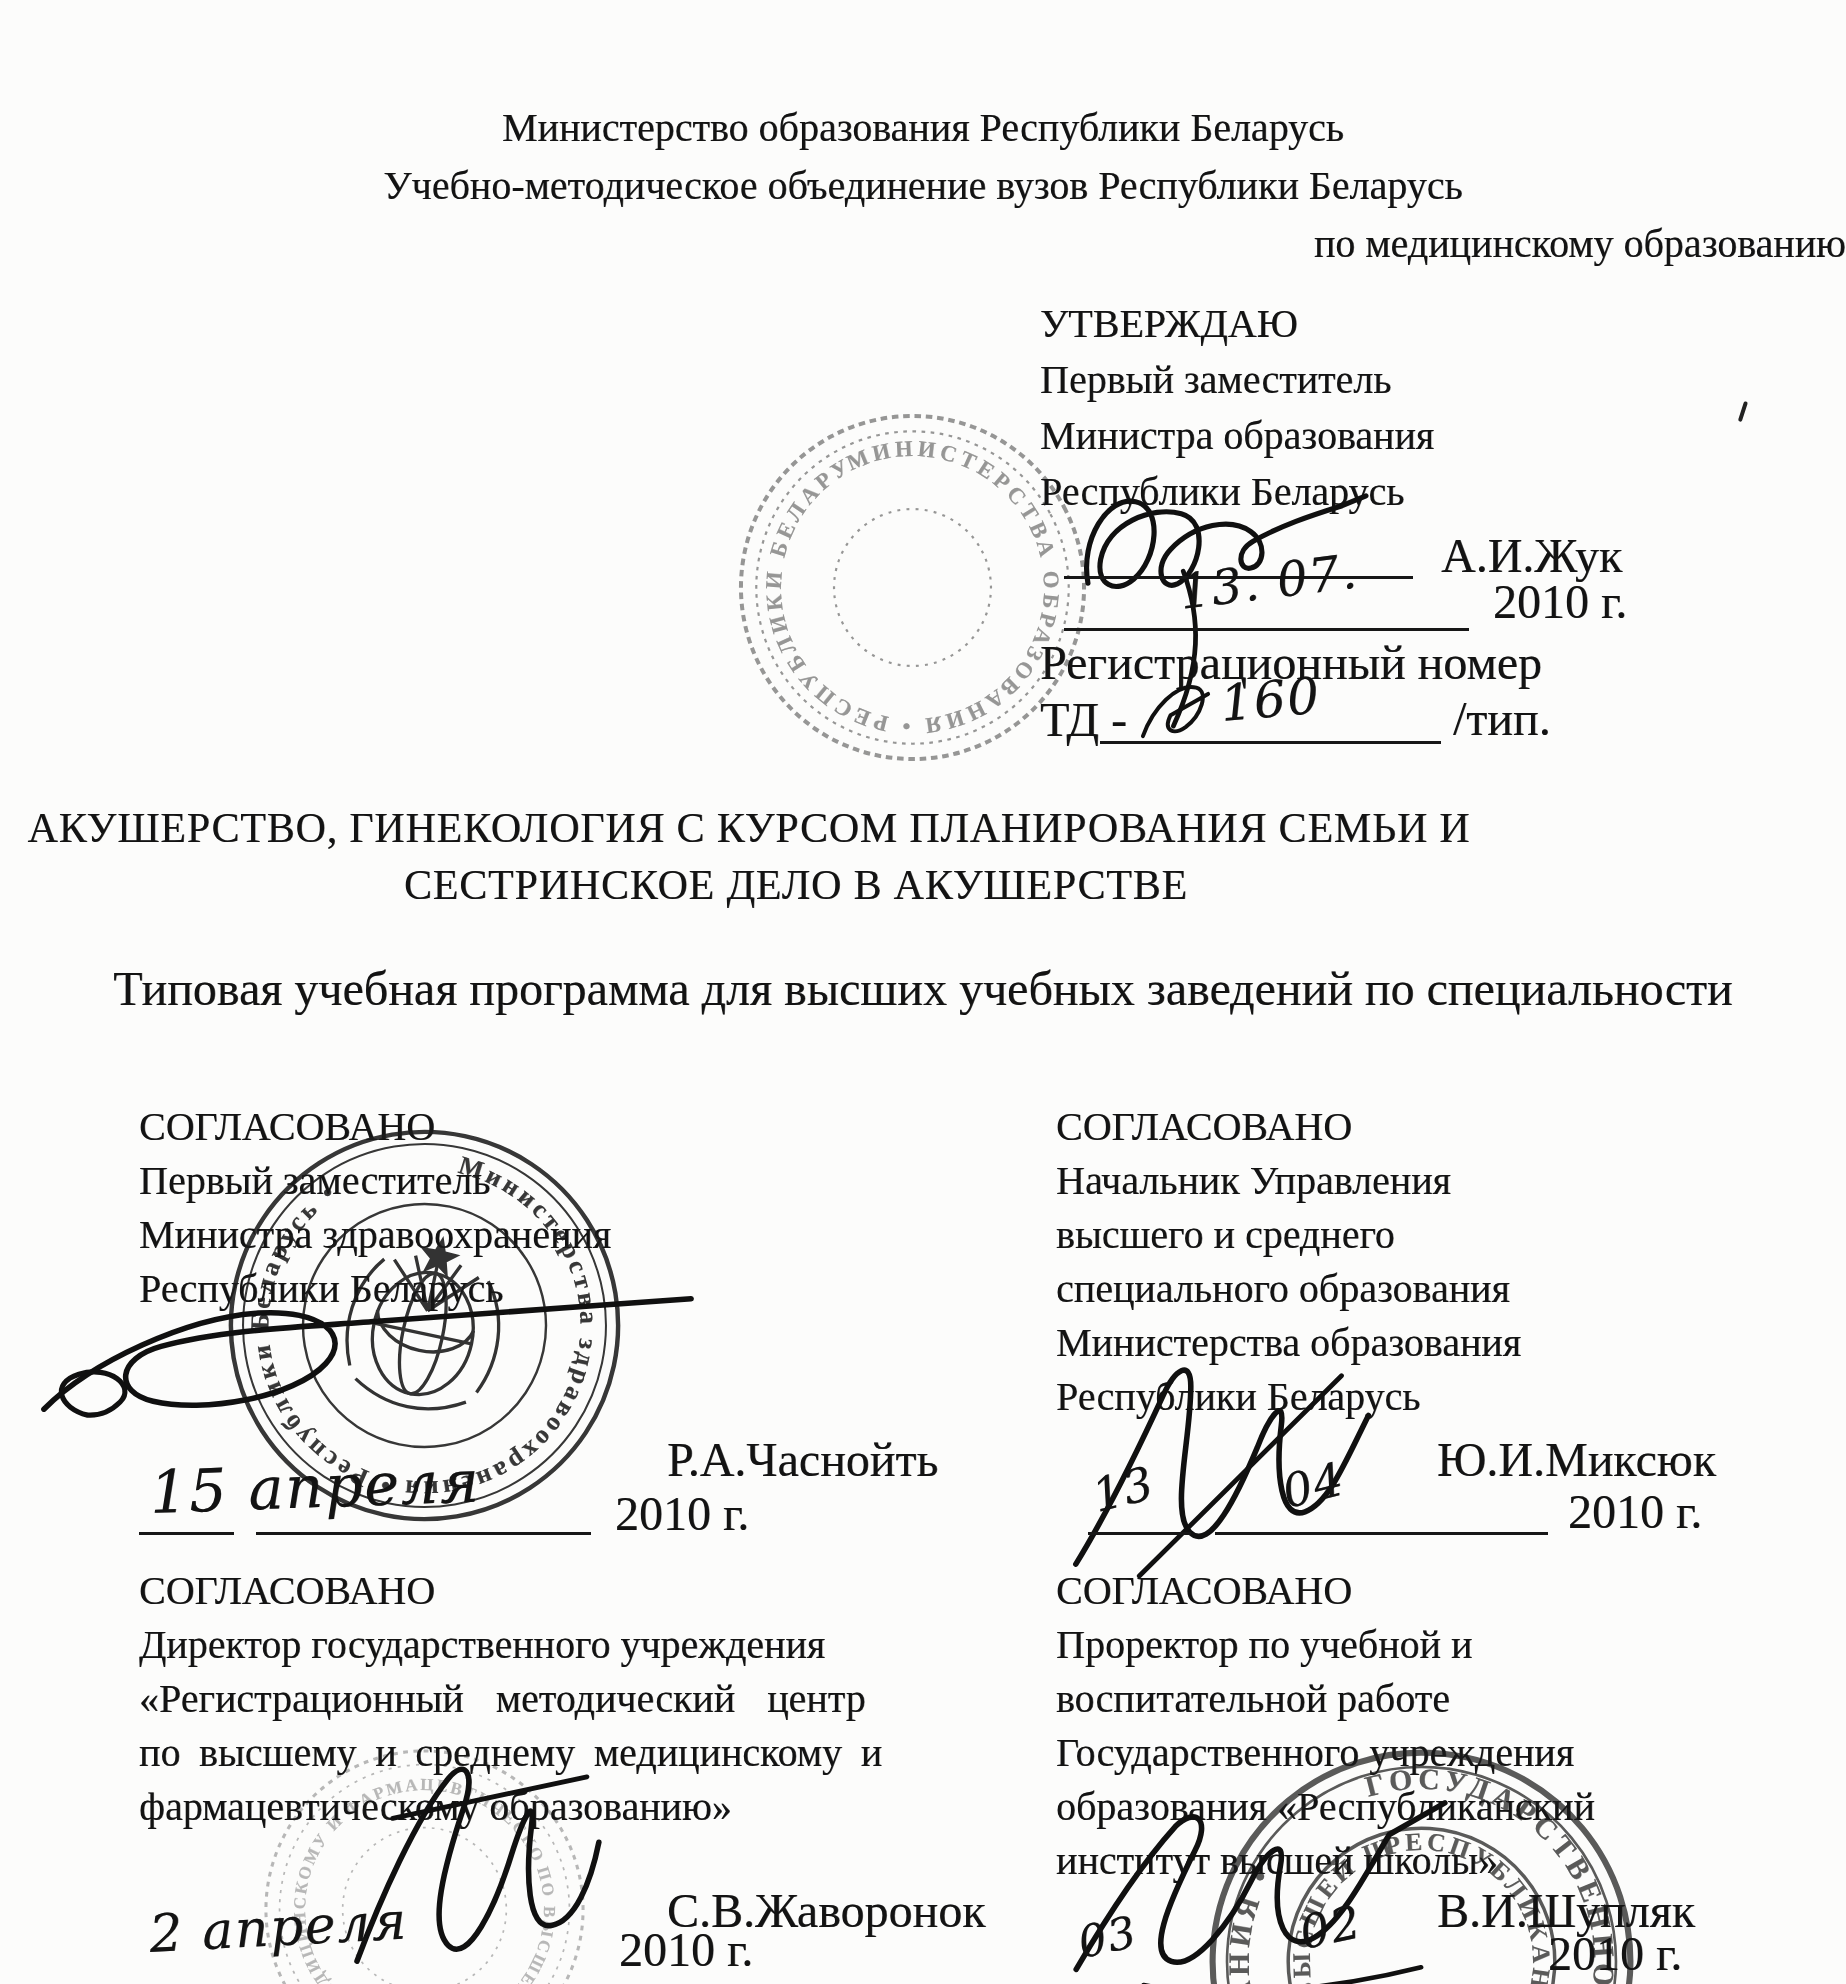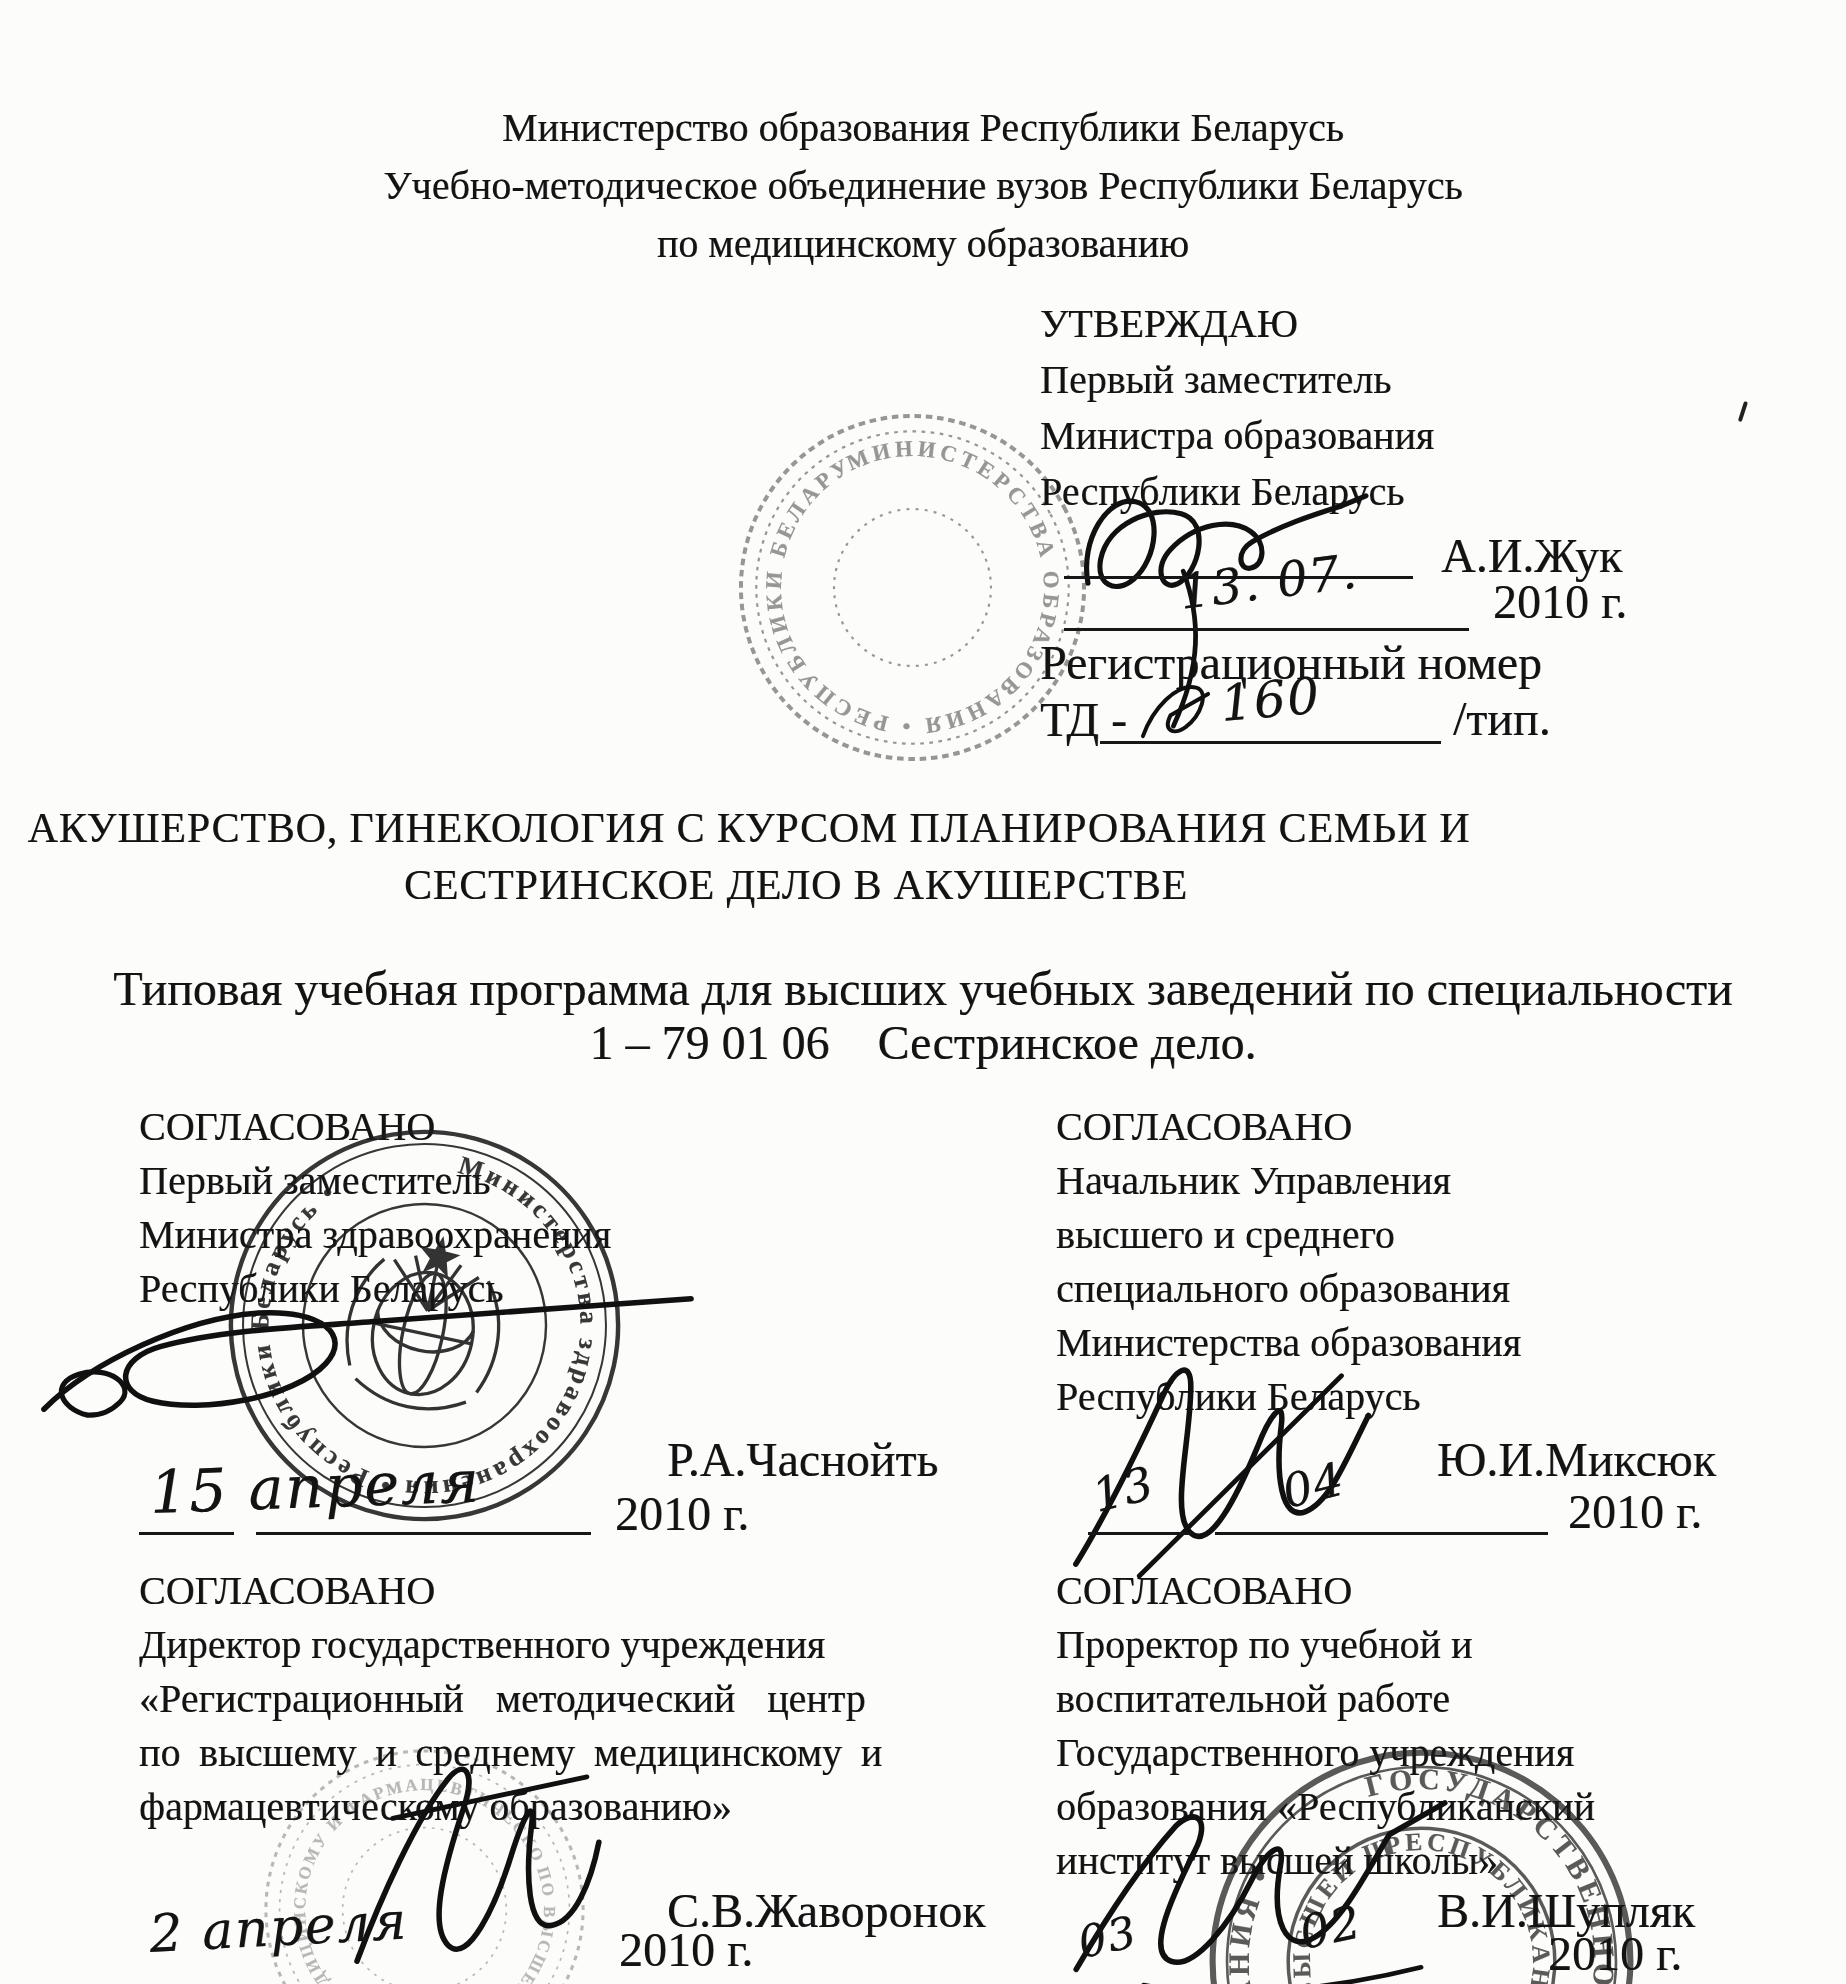--- a/index.html
+++ b/index.html
@@ -26,21 +26,21 @@
   .artifact { position:absolute; background:#222; border-radius:2.4px; }
 </style>
 </head>
 <body>
 
 <div class="page">
 
   <div class="blk center" style="left:0;top:99px;width:1846px;">
     <div class="ln" style="line-height:58px;">Министерство образования Республики Беларусь</div>
     <div class="ln" style="line-height:58px;">Учебно-методическое объединение вузов Республики Беларусь</div>
-    <div class="ln" style="line-height:58px;">по медицинскому образованию</div>
+    <div class="ln" style="line-height:58px;text-align:right;">по медицинскому образованию</div>
   </div>
 
   <div class="blk" style="left:1040px;top:296px;">
     <div class="ln" style="line-height:56px;">УТВЕРЖДАЮ</div>
     <div class="ln" style="line-height:56px;">Первый заместитель</div>
     <div class="ln" style="line-height:56px;">Министра образования</div>
     <div class="ln" style="line-height:56px;">Республики Беларусь</div>
   </div>
 
   <svg class="sig" style="left:1064px;top:468px;width:310px;height:278px;" viewBox="0 0 780 700">
@@ -70,21 +70,20 @@
       </defs>
     <text style="font-size:62px;letter-spacing:11px;">
       <textPath href="#cpA">МИНИСТЕРСТВА ОБРАЗОВАНИЯ • РЕСПУБЛИКИ БЕЛАРУСЬ •</textPath>
     </text>
   </svg>
 
   <div class="t title center" style="left:0;top:804px;width:1498px;">АКУШЕРСТВО, ГИНЕКОЛОГИЯ С КУРСОМ ПЛАНИРОВАНИЯ СЕМЬИ И</div>
   <div class="t title center" style="left:0;top:861px;width:1846px;transform:translateX(-127px);">СЕСТРИНСКОЕ ДЕЛО В АКУШЕРСТВЕ</div>
 
   <div class="t center" style="left:0;top:961px;width:1846px;">Типовая учебная программа для высших учебных заведений по специальности</div>
-  <div class="t center" style="left:0;top:1015px;width:1846px;">1 – 79 01 06&nbsp;&nbsp;&nbsp;&nbsp;Сестринское дело.</div>
 
   <div class="blk" style="left:139px;top:1100px;">
     <div class="ln">СОГЛАСОВАНО</div>
     <div class="ln">Первый заместитель</div>
     <div class="ln">Министра здравоохранения</div>
     <div class="ln">Республики Беларусь</div>
   </div>
   <svg class="stamp" style="left:222px;top:1123px;width:405px;height:405px;opacity:.88;transform:rotate(12deg);" viewBox="0 0 1000 1000">
     <defs>
       <g id="coat">

